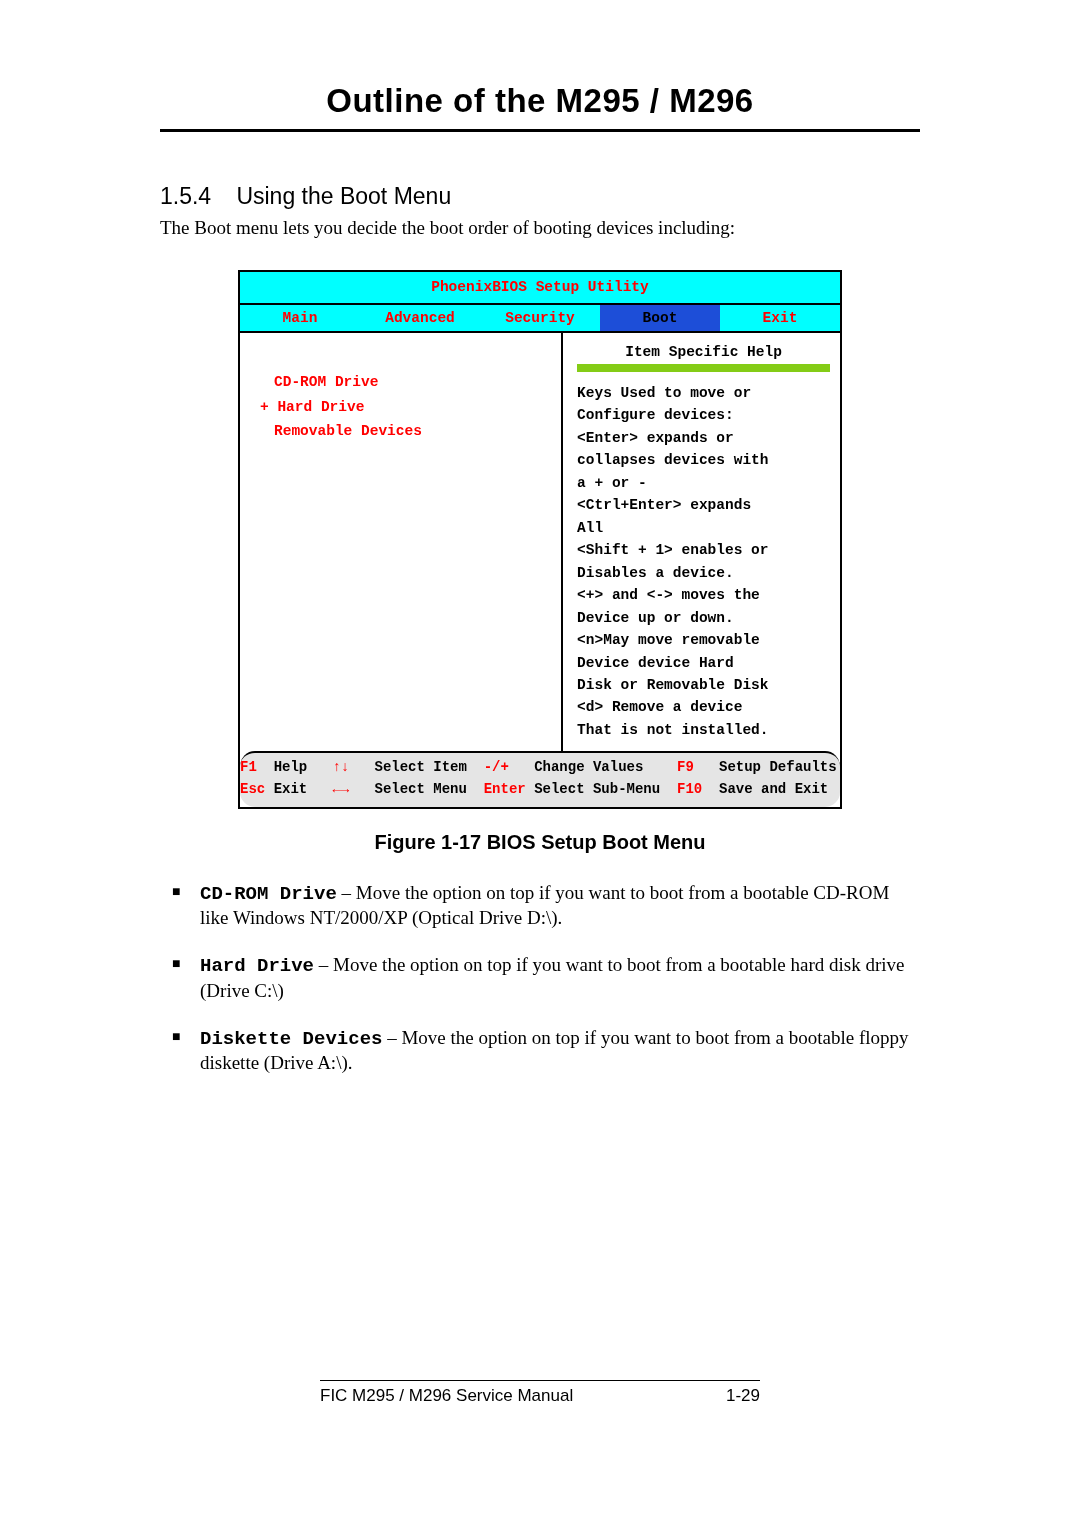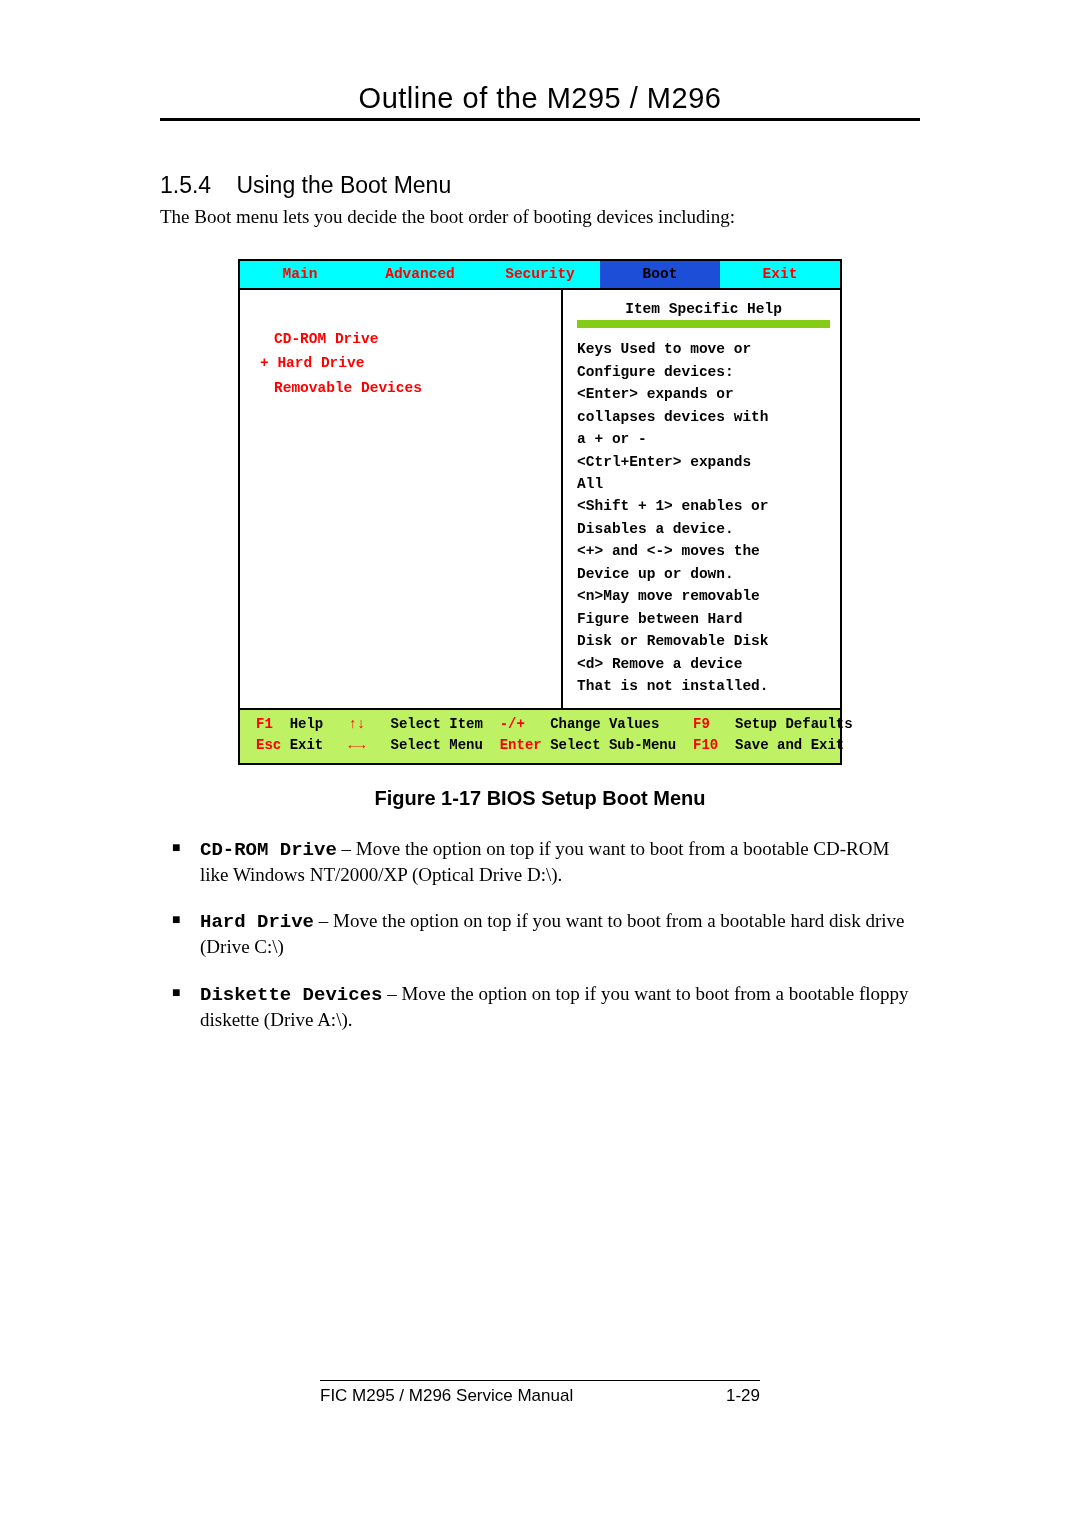--- a/index.html
+++ b/index.html
@@ -6,25 +6,27 @@
     font-family: "Times New Roman", serif;
     margin: 0;
     padding: 80px 160px 60px 160px;
     background: #fff;
     color: #000;
     font-size: 19px;
     line-height: 1.3;
   }
   .header-title {
     font-family: Arial, Helvetica, sans-serif;
-    font-size: 29px;
+    font-size: 33px;
     text-align: center;
     letter-spacing: 0.5px;
+    padding-bottom: 6px;
     border-bottom: 3px solid #000;
     margin-bottom: 50px;
+    font-weight: bold;
   }
   .section-num {
     font-family: Arial, Helvetica, sans-serif;
     font-size: 23px;
   }
   .section-num .num { display:inline-block; width: 70px; }
   .intro-p { margin: 4px 0 30px 0; }
 
   
   .bios {
@@ -70,27 +72,28 @@
   .bios-left .item { color: #ff0000; padding-left: 28px; margin: 2px 0; white-space: pre; }
   .bios-left .plus { padding-left: 14px; }
   .bios-right {
     width: 45%;
     padding: 8px 10px 10px 14px;
     color: #000;
   }
   .bios-right .help-title { text-align: center; margin-bottom: 10px; border-bottom: 8px solid #84cc16; }
   .bios-right .line { white-space: pre-wrap; }
   .bios-bottom {
-    background: #bef264;
-    color: #000;
-    padding: 4px 8px 6px 16px;
+    background: #e5e5e5;
+    color: #000;
+    padding: 4px 8px 6px 0;
     font-family: "Courier New", monospace;
     font-weight: bold;
     font-size: 14px;
     border-top: 2px solid #000;
+    border-radius: 15px;
   }
   .bios-bottom .row { display:flex; gap:0; }
   .bios-bottom .cell { white-space: pre; }
   .bios-bottom .red { color: #ff0000; }
   .bios-bottom .blk { color: #000; }
 
   .figcap {
     font-family: Arial, Helvetica, sans-serif;
     font-weight: bold;
     font-size: 20px;
@@ -129,20 +132,21 @@
 
   <div class="header-title">Outline of the M295 / M296</div>
 
   <div class="section-num">
     <span class="num">1.5.4</span>
     <span>Using the Boot Menu</span>
   </div>
   <div class="intro-p">The Boot menu lets you decide the boot order of booting devices including:</div>
 
   <div class="bios">
+    <div class="bios-title">PhoenixBIOS Setup Utility</div>
     <div class="bios-tabs">
       <div class="bios-tab">Main</div>
       <div class="bios-tab">Advanced</div>
       <div class="bios-tab">Security</div>
       <div class="bios-tab sel">Boot</div>
       <div class="bios-tab">Exit</div>
     </div>
     <div class="bios-body">
       <div class="bios-left">
         <div style="height:22px"></div>
@@ -157,21 +161,21 @@
         <div class="line">&lt;Enter&gt; expands or</div>
         <div class="line">collapses devices with</div>
         <div class="line">a + or -</div>
         <div class="line">&lt;Ctrl+Enter&gt; expands</div>
         <div class="line">All</div>
         <div class="line">&lt;Shift + 1&gt; enables or</div>
         <div class="line">Disables a device.</div>
         <div class="line">&lt;+&gt; and &lt;-&gt; moves the</div>
         <div class="line">Device up or down.</div>
         <div class="line">&lt;n&gt;May move removable</div>
-        <div class="line">Figure between Hard</div>
+        <div class="line">Device device Hard</div>
         <div class="line">Disk or Removable Disk</div>
         <div class="line">&lt;d&gt; Remove a device</div>
         <div class="line">That is not installed.</div>
       </div>
     </div>
     <div class="bios-bottom">
       <div class="row">
         <span class="cell red">F1</span>
           <span class="cell blk">  </span>
         <span class="cell blk">Help</span>

